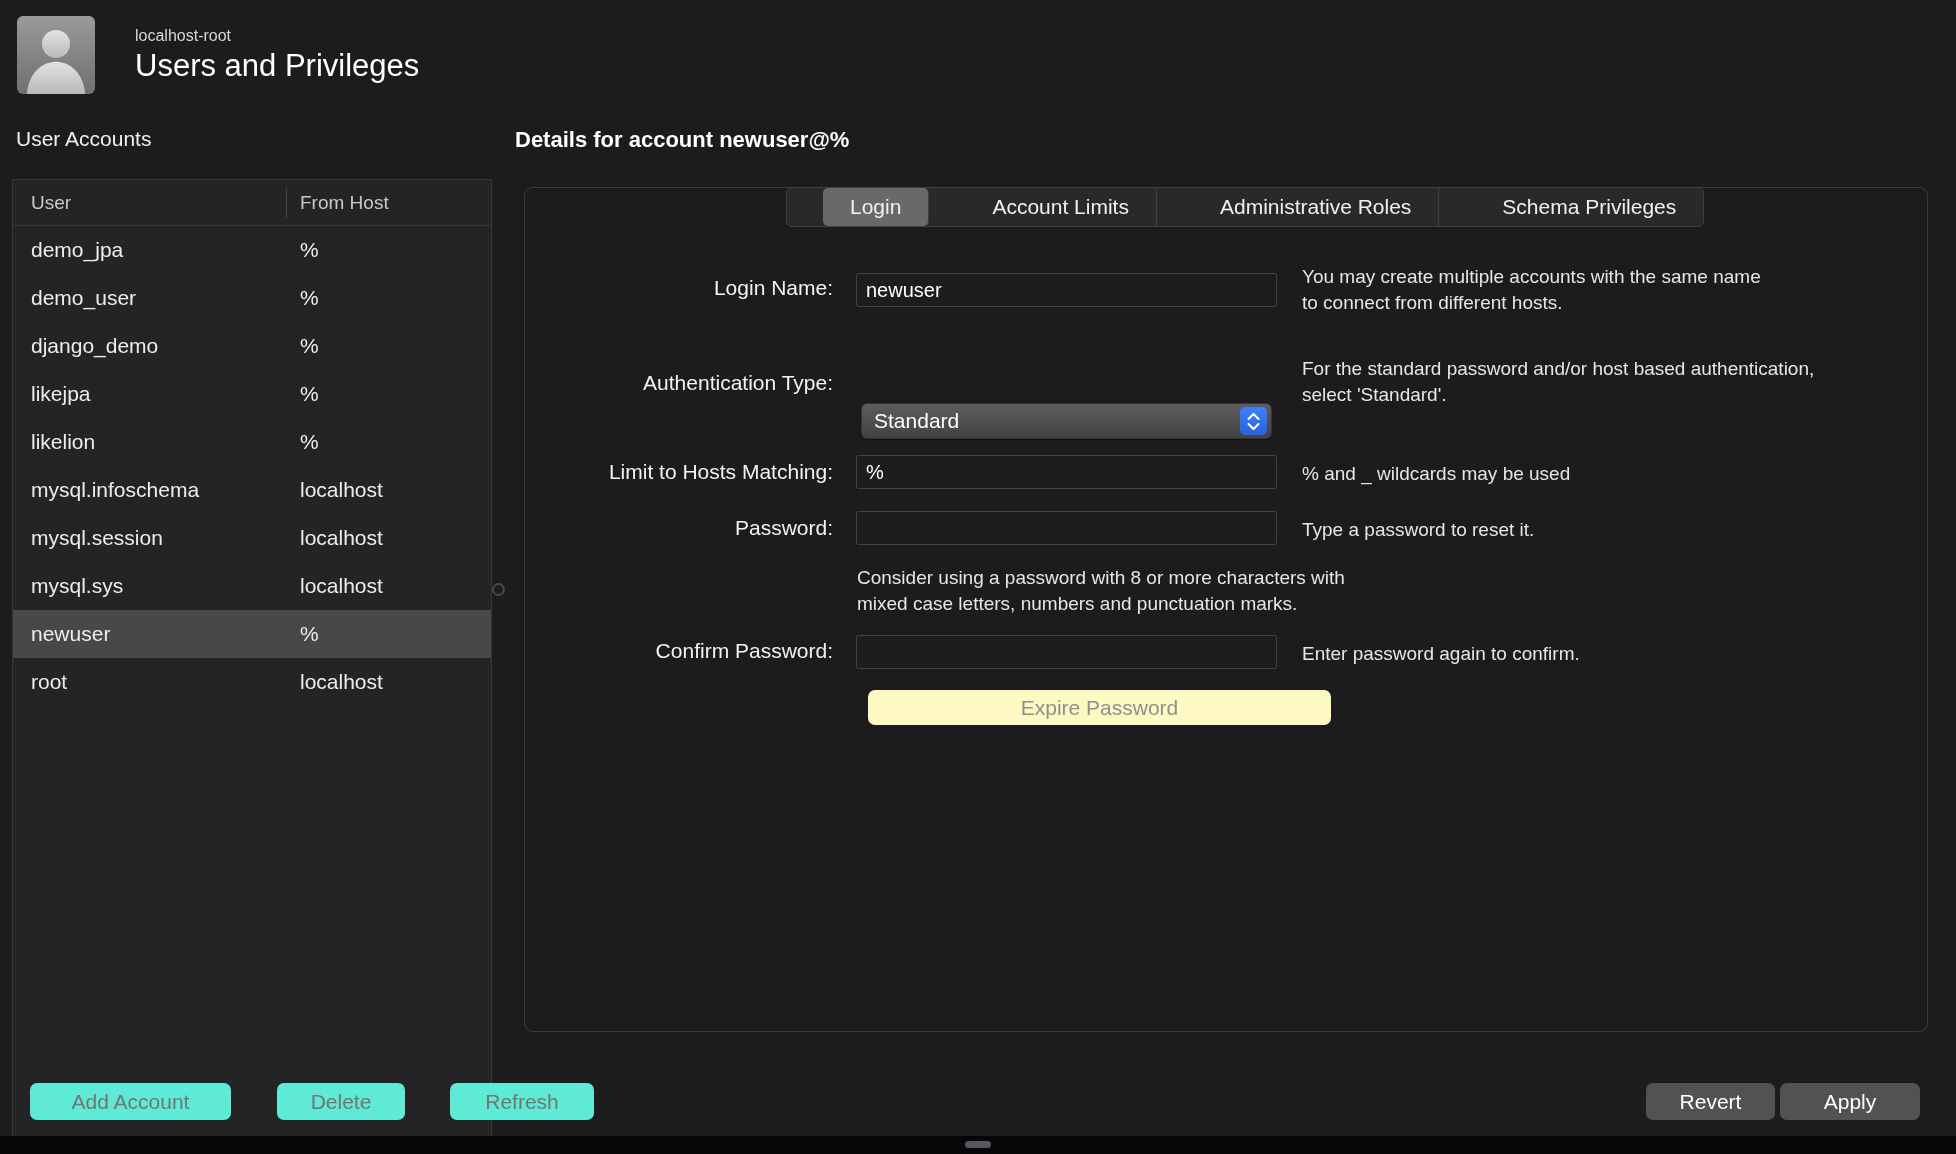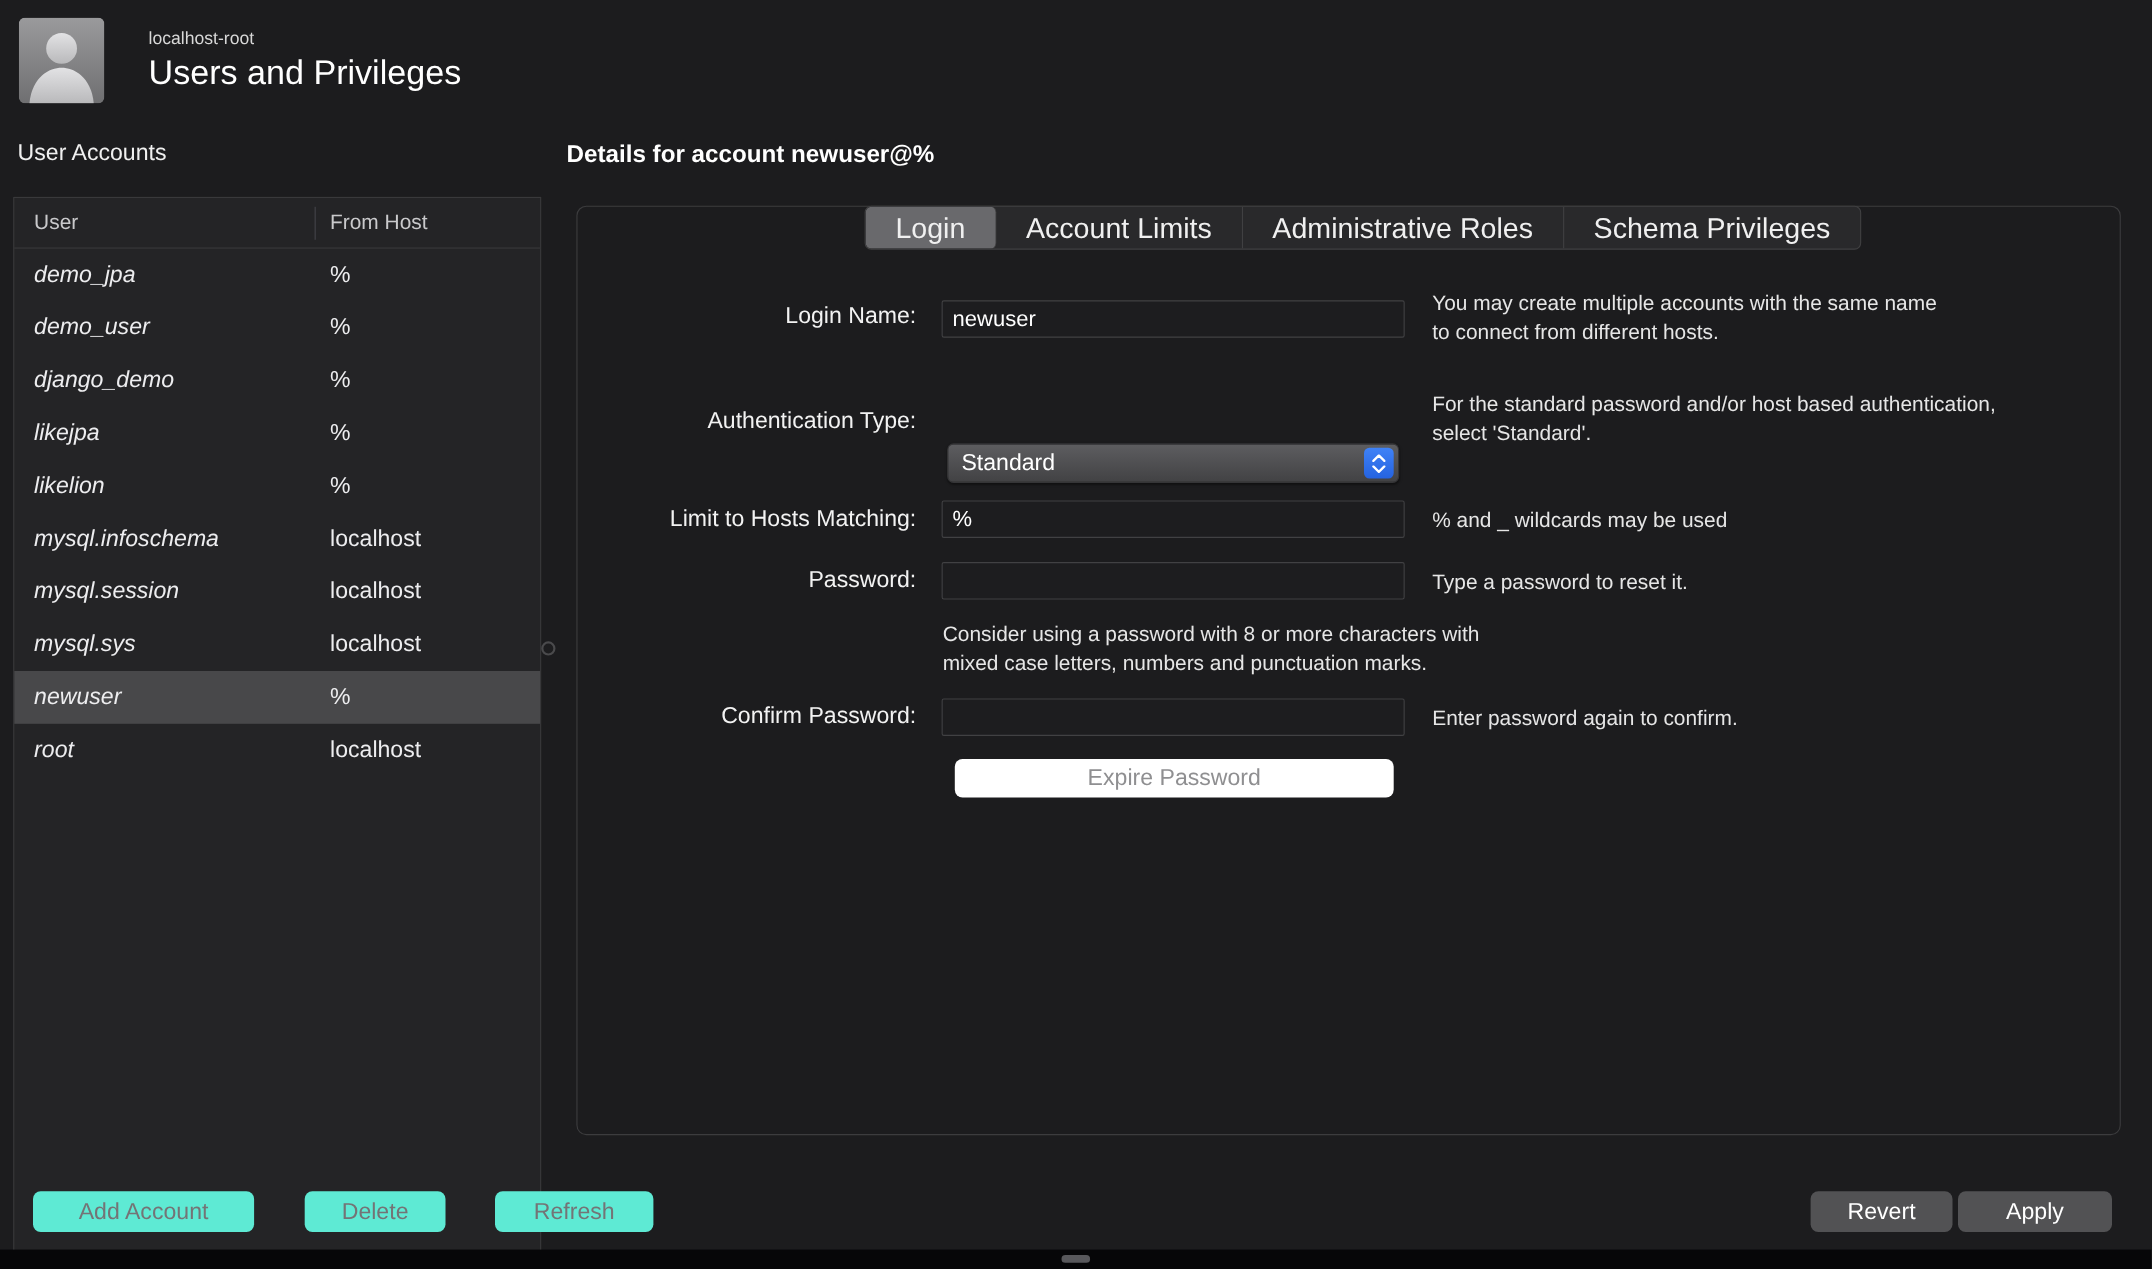--- a/index.html
+++ b/index.html
@@ -21,21 +21,21 @@
   #sidebar-title { left: 16px; top: 127px; font-size: 21px; color: #f0f0f0; }
   #user-table {
     left: 12px; top: 179px; width: 480px; height: 1031px;
     background: #242426; border: 1px solid #39393b;
   }
   .thead { height: 46px; display: flex; align-items: center; border-bottom: 1px solid #39393b; color: #c9c9cb; font-size: 19px; }
   .th-user { width: 274px; padding-left: 18px; border-right: 1px solid #45454a; height: 30px; line-height: 30px; }
   .th-host { padding-left: 13px; }
   .trow { height: 48px; display: flex; align-items: center; font-size: 21px; color: #ededef; cursor: default; }
   .trow.selected { background: #48484a; }
-  .trow .c1 { width: 274px; padding-left: 18px; font-style: italic; }
+  .trow .c1 { width: 274px; padding-left: 18px; }
   .trow .c2 { padding-left: 13px; }
 
   
   #splitter-handle {
     left: 492px; top: 583px; width: 13px; height: 13px;
     border-radius: 50%; background: #1d1d1f; border: 2px solid #4a4a4c;
   }
 
   
   .btn { display: flex; align-items: center; justify-content: center; border-radius: 7px; font-size: 21px; cursor: default; }
@@ -51,21 +51,21 @@
   #details-heading { left: 515px; top: 127px; font-size: 22px; font-weight: 700; color: #ffffff; }
   #details-panel {
     left: 524px; top: 187px; width: 1404px; height: 845px;
     border: 1px solid #3c3c3e; border-radius: 9px;
   }
   #tab-bar {
     left: 786px; top: 187px; height: 40px; display: flex;
     background: #29292b; border: 1px solid #404042; border-radius: 6px;
     overflow: hidden; z-index: 2;
   }
-  .tab { padding: 0 27px; line-height: 38px; font-size: 26px; color: #f0f0f0; border-right: 1px solid #404042; }
+  .tab { padding: 0 27px; line-height: 38px; font-size: 21px; color: #f0f0f0; border-right: 1px solid #404042; margin-left: 36px; }
   .tab:last-child { border-right: none; }
   .tab.active { background: #69696c; border-radius: 5px; }
 
   
   .flabel { width: 320px; text-align: right; font-size: 21px; color: #f2f2f2; left: 513px; }
   #label-login   { top: 276px; }
   #label-auth    { top: 371px; }
   #label-hosts   { top: 460px; }
   #label-pass    { top: 516px; }
   #label-confirm { top: 639px; }
@@ -90,22 +90,22 @@
     box-shadow: 0 1px 2px rgba(0,0,0,0.4);
     margin-top: 40px;
   }
   #select-stepper {
     position: absolute; right: 4px; top: 3px; width: 27px; height: 28px;
     background: linear-gradient(#3f82f7, #2563e0); border-radius: 5px;
     display: flex; flex-direction: column; align-items: center; justify-content: center; gap: 3px;
   }
 
   #btn-expire {
-    left: 868px; top: 690px; width: 399px; height: 35px;
-    background: #ffffff; color: #8f8f91;
+    left: 868px; top: 690px; width: 463px; height: 35px;
+    background: #fef9c3; color: #8f8f91;
   }
 
   .hint { font-size: 19px; color: #e6e6e6; line-height: 26px; white-space: pre-line; left: 1302px; }
   #hint-login   { top: 264px; }
   #hint-auth    { top: 356px; }
   #hint-hosts   { top: 461px; }
   #hint-pass    { top: 517px; }
   #hint-confirm { top: 641px; }
   #password-note { left: 857px; top: 565px; font-size: 19px; color: #e6e6e6; line-height: 26px; white-space: pre-line; }
 

